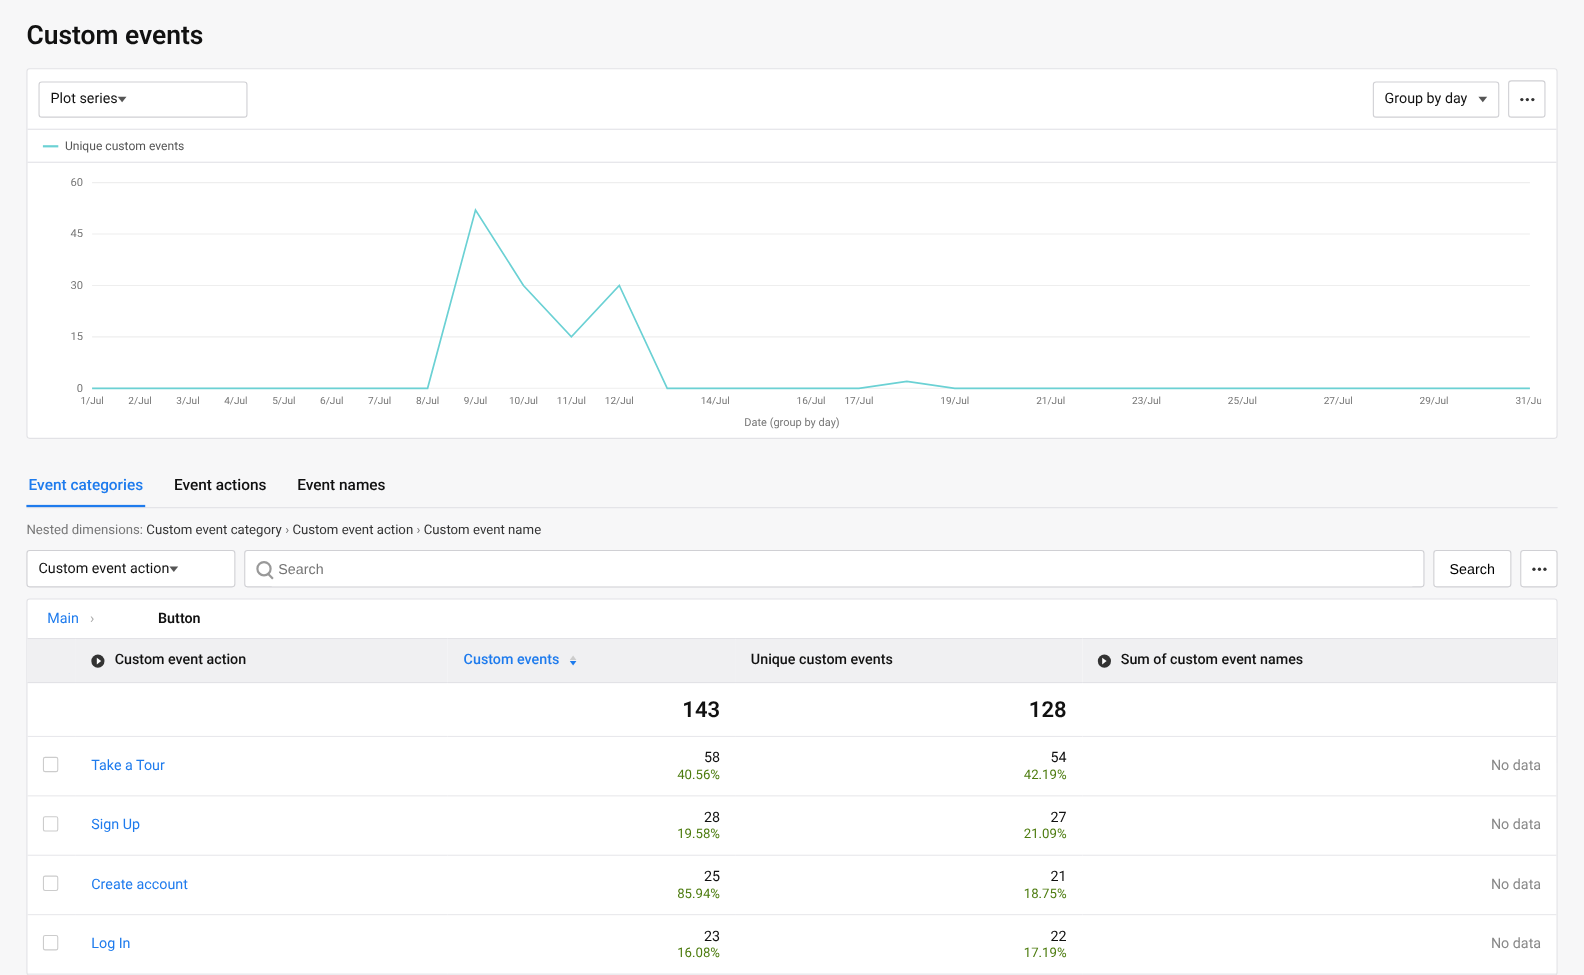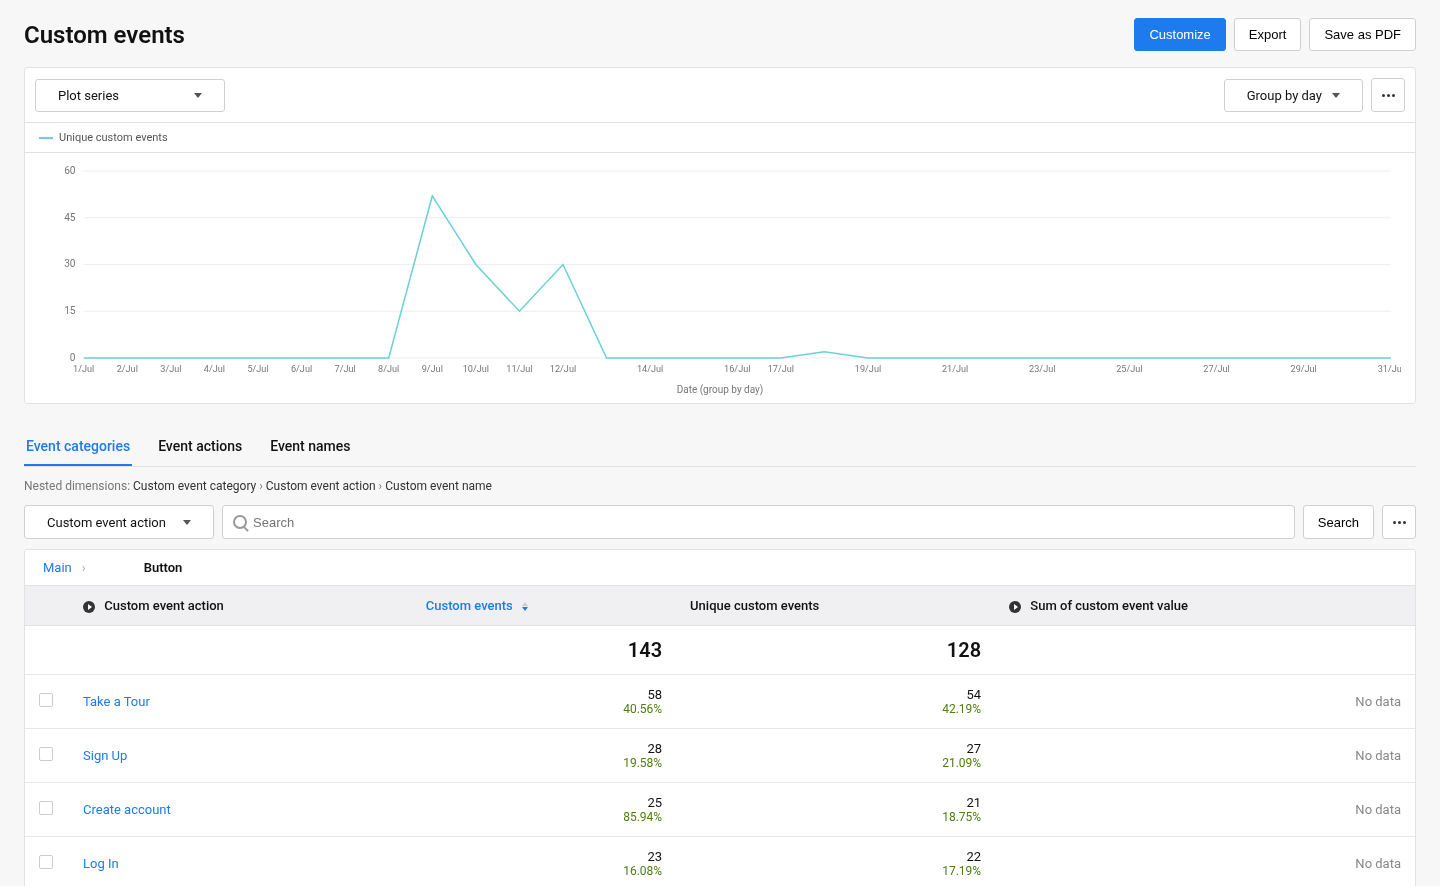--- a/index.html
+++ b/index.html
@@ -5,21 +5,21 @@
 * { margin:0; padding:0; box-sizing:border-box; }
 body { font-family:-apple-system,BlinkMacSystemFont,"Segoe UI",Roboto,Arial,sans-serif; background:#f7f7f8; color:#111; font-size:13px; }
 .page { padding:18px 24px; }
 .header { display:flex; justify-content:space-between; align-items:center; margin-bottom:16px; }
 .page-title { font-size:24px; font-weight:600; }
 .header-actions { display:flex; gap:8px; }
 .btn { border:1px solid #d0d0d4; background:#fff; padding:8px 14px; border-radius:3px; font-size:13px; cursor:pointer; white-space:nowrap; }
 .btn-primary { background:#1e7bed; border-color:#1e7bed; color:#fff; }
 .panel { background:#fff; border:1px solid #e2e2e6; border-radius:3px; margin-bottom:24px; }
 .panel-toolbar { display:flex; justify-content:space-between; align-items:center; padding:10px 10px; border-bottom:1px solid #e2e2e6; }
-.dropdown { display:flex; align-items:center; justify-content:space-between; border:1px solid #d0d0d4; background:#fff; padding:8px 22px; border-radius:3px; cursor:pointer; min-width:190px; font-size:13px; }
+.dropdown { display:flex; align-items:center; border:1px solid #d0d0d4; background:#fff; padding:8px 10px; border-radius:3px; cursor:pointer; min-width:190px; font-size:13px; }
 .chevron { width:0; height:0; border-left:4px solid transparent; border-right:4px solid transparent; border-top:5px solid #555; }
 .icon-more { display:inline-flex; gap:2px; }
 .icon-more span { width:3px; height:3px; background:#333; border-radius:50%; }
 .btn-icon { border:1px solid #d0d0d4; background:#fff; width:34px; height:34px; border-radius:3px; display:inline-flex; align-items:center; justify-content:center; cursor:pointer; }
 .right-group { display:flex; gap:8px; align-items:center; }
 .legend { display:flex; align-items:center; gap:6px; padding:8px 14px; font-size:11px; color:#555; border-bottom:1px solid #e2e2e6; }
 .legend-line { width:14px; height:2px; background:#6bd1d4; }
 .chart-area { position:relative; height:250px; padding:10px 14px 0 14px; }
 .chart-svg { width:100%; height:215px; display:block; }
 .x-axis-label { text-align:center; font-size:10px; color:#777; padding:6px 0 10px; }
@@ -56,25 +56,20 @@
 .chk { width:14px; height:14px; border:1px solid #ccc; border-radius:2px; display:inline-block; }
 .col-chk { width:44px; }
 </style>
 </head>
 <body>
 
 <div class="page">
 
   <div class="header">
     <div class="page-title">Custom events</div>
-    <div class="header-actions">
-      <button class="btn btn-primary">Customize</button>
-      <button class="btn">Export</button>
-      <button class="btn">Save as PDF</button>
-    </div>
   </div>
 
   <div class="panel">
     <div class="panel-toolbar">
       <div class="dropdown">
         <span>Plot series</span>
         <span class="chevron"></span>
       </div>
       <div class="right-group">
         <div class="dropdown" style="min-width:auto;">
@@ -190,21 +185,21 @@
             <span class="sort-ico">
                 <span class="up"></span>
                 <span class="down"></span>
               </span>
           </th>
           <th class="th">
             <span>Unique custom events</span>
           </th>
           <th class="th">
             <span class="play-ico"></span>
-            <span>Sum of custom event value</span>
+            <span>Sum of custom event names</span>
           </th>
         </tr>
       </thead>
       <tbody id="tbody">
         <tr>
           <td class="td col-chk"></td>
           <td class="td"></td>
           <td class="td td-num">
               <div class="big-num">143</div>
             </td>

